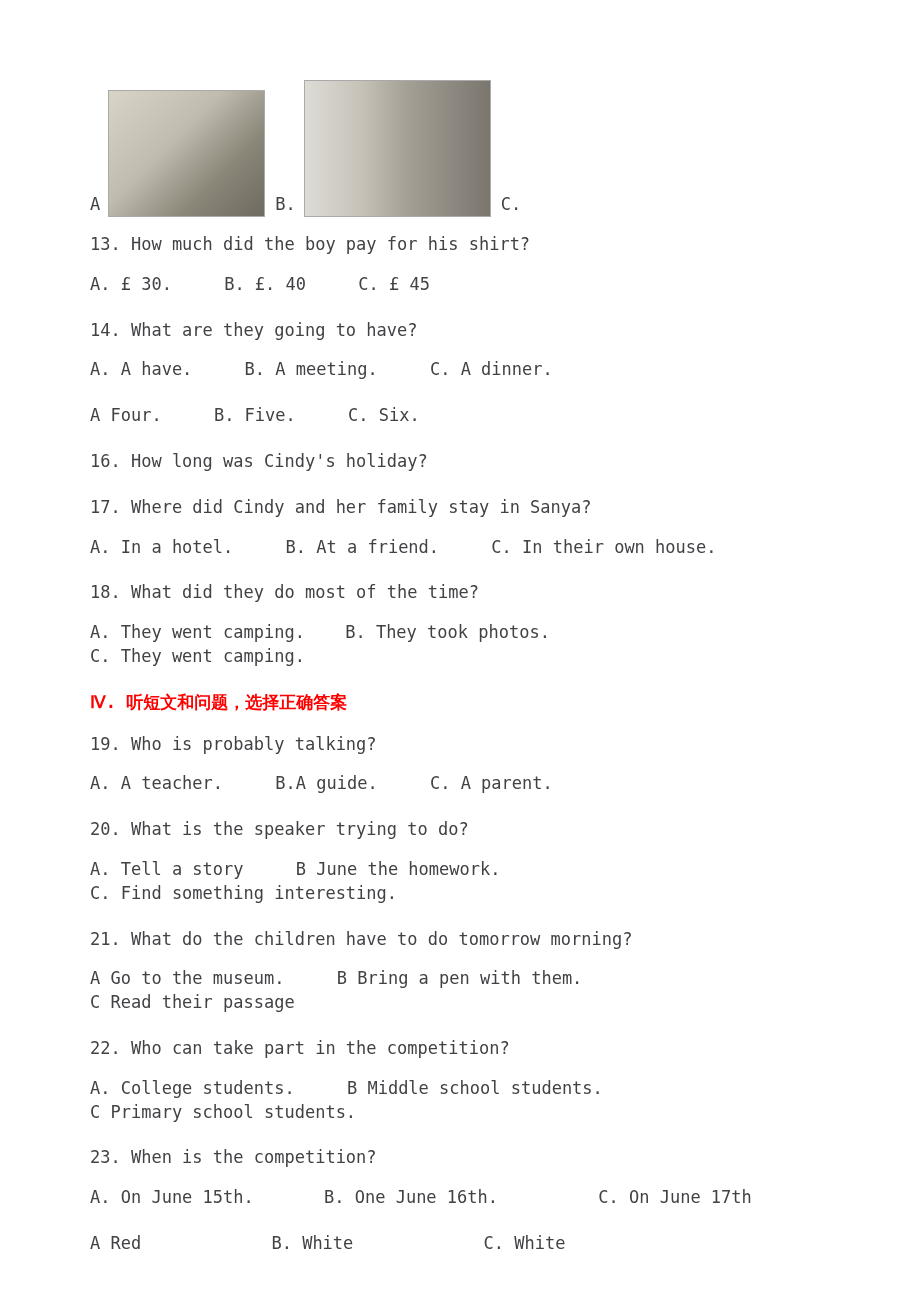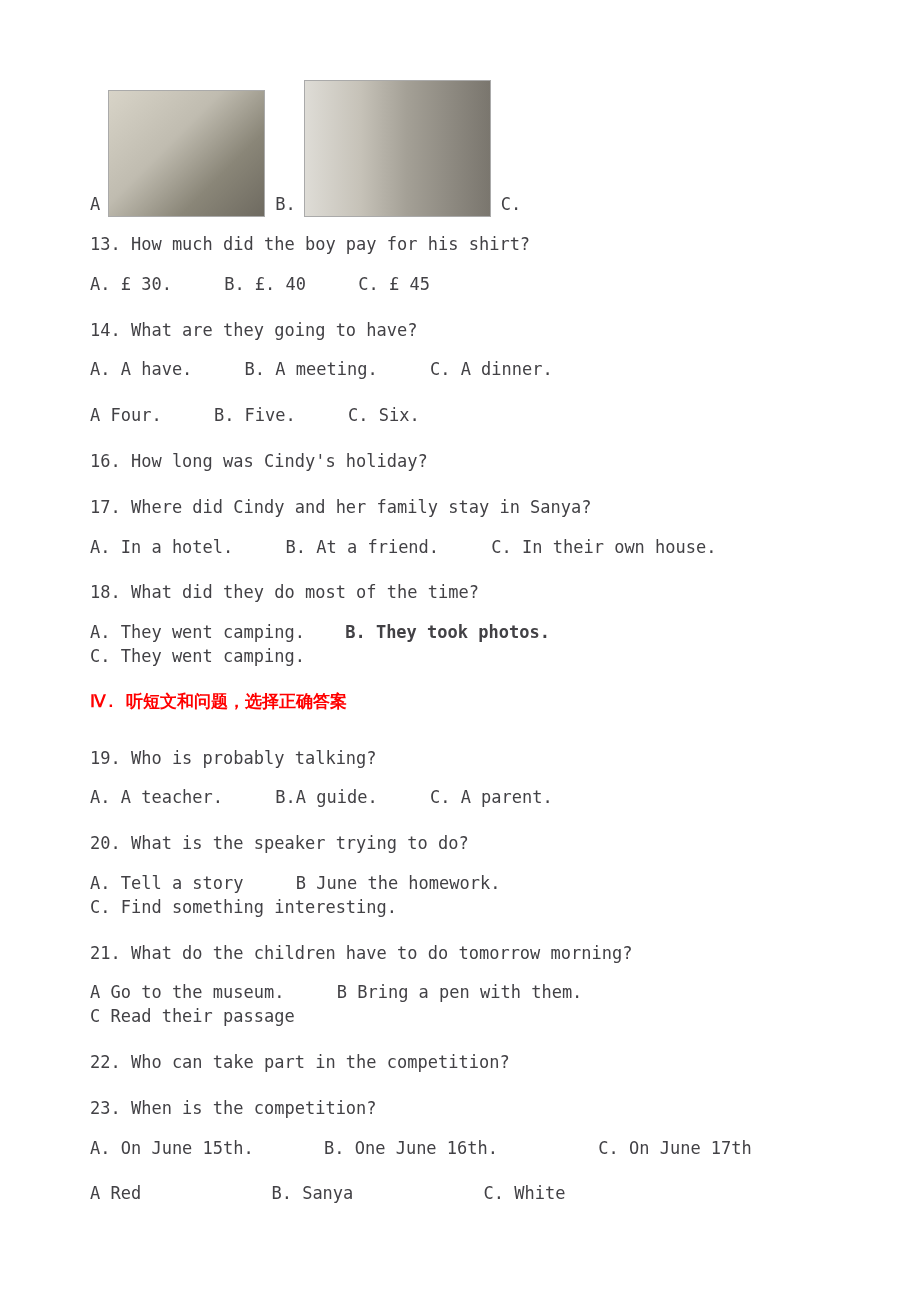--- a/index.html
+++ b/index.html
@@ -49,22 +49,21 @@
     .opt {
       display: inline-block;
       margin-right: 42px;
     }
     .opt-wide {
       display: inline-block;
       margin-right: 120px;
     }
     .section-heading {
       font-weight: bold;
-      margin-bottom: 32px;
-      font-family: Liberation Mono, monospace;
+      margin-bottom: 18px;
     }
     .red {
       color: #FF0000;
     }
   </style>
 </head>
 <body>
 
 <div class="image-row">
   <div class="image-item">
@@ -116,21 +115,21 @@
     <span class="opt">A. In a hotel.</span>
     <span class="opt">B. At a friend.</span>
     <span class="opt">C. In their own house.</span>
   </div>
 </div>
 
 <div class="question-block">
   <div>18. What did they do most of the time?</div>
   <div class="opts">
     <span class="opt" style="margin-right:30px;">A. They went camping.</span>
-    <span class="opt" style="margin-right:30px;font-weight:bold;">B. They took photos.</span>
+    <span class="opt" style="margin-right:30px;">B. They took photos.</span>
     <span class="opt">C. They went camping.</span>
   </div>
 </div>
 
 <div class="section-heading red">Ⅳ. 听短文和问题，选择正确答案</div>
 
 <div class="question-block">
   <div>19. Who is probably talking?</div>
   <div class="opts">
     <span class="opt">A. A teacher.</span>
@@ -152,30 +151,35 @@
   <div>21. What do the children have to do tomorrow morning?</div>
   <div class="opts">
     <span class="opt"> A Go to the museum.</span>
     <span class="opt">B Bring a pen with them.</span>
     <span class="opt">C Read their passage</span>
   </div>
 </div>
 
 <div class="question-block">
   <div>22. Who can take part in the competition?</div>
+  <div class="opts">
+    <span class="opt">A. College students.</span>
+    <span class="opt">B Middle school students.</span>
+    <span class="opt">C Primary school students.</span>
+  </div>
 </div>
 
 <div class="question-block">
   <div>23. When is the competition?</div>
   <div class="opts">
     <span class="opt" style="margin-right:60px;">A. On June 15th.</span>
     <span class="opt" style="margin-right:90px;">B. One June 16th.</span>
     <span class="opt">C. On June 17th</span>
   </div>
 </div>
 
 <div class="question-block">
   <div class="opts">
     <span class="opt-wide">A Red</span>
-    <span class="opt-wide">B. Sanya</span>
+    <span class="opt-wide">B. White</span>
     <span class="opt">C. White</span>
   </div>
 </div>
 
 </body></html>

